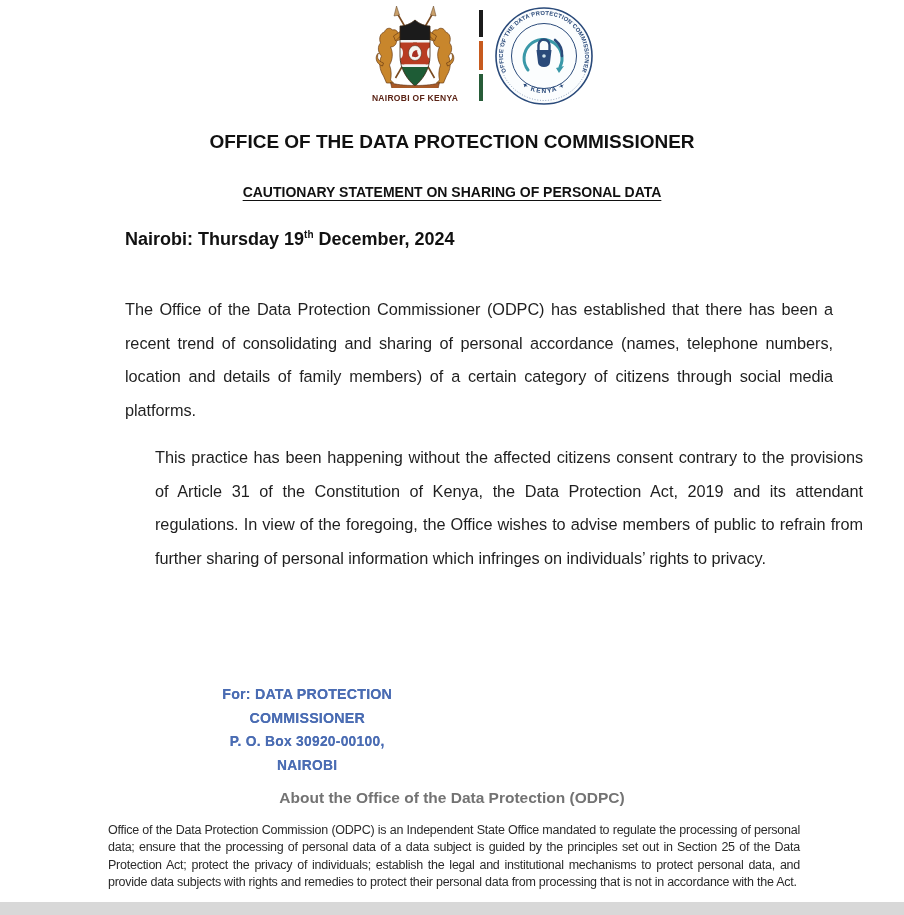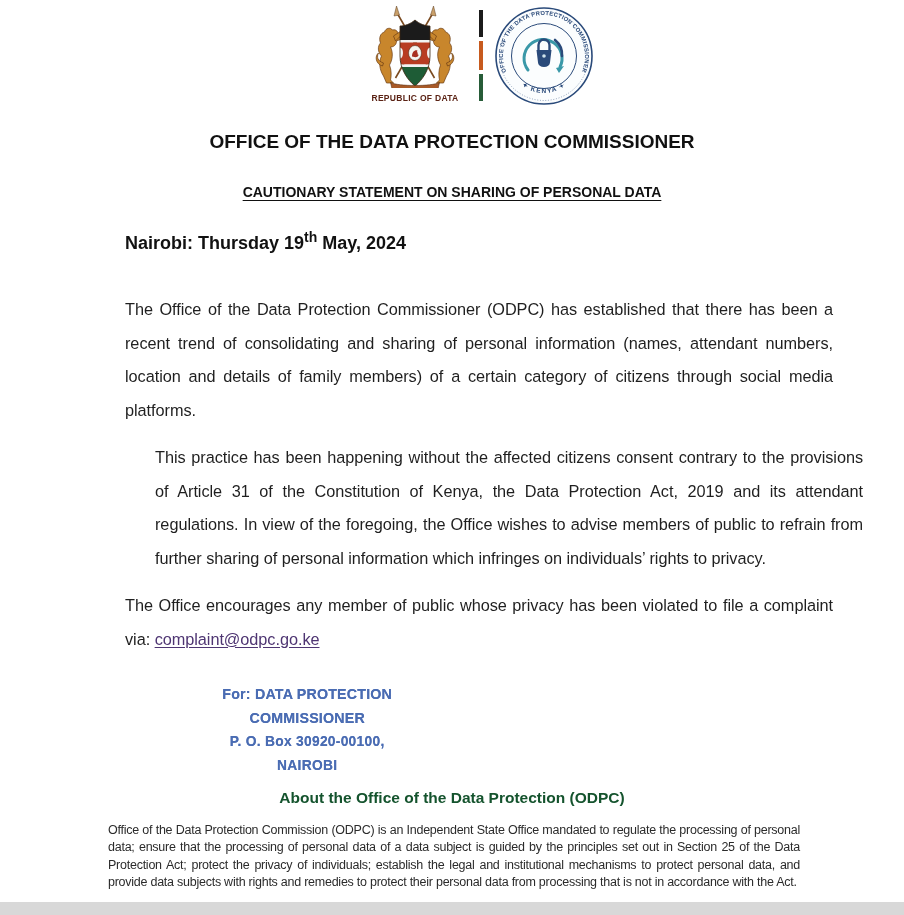--- a/index.html
+++ b/index.html
@@ -37,21 +37,21 @@
   .title2 {
     position: absolute; top: 184px; left: 0; width: 100%;
     margin: 0; text-align: center;
     font-size: 14px; font-weight: bold; color: #111;
     text-decoration: underline; text-underline-offset: 3px;
   }
   .dateline {
     position: absolute; top: 229px; left: 125px;
     font-size: 18px; font-weight: bold; color: #111;
   }
-  .dateline sup { font-size: 14px; }
+  .dateline sup { font-size: 10px; }
   
   .bodyp {
     position: absolute; left: 125px; width: 708px; margin: 0;
     font-size: 16.3px; line-height: 33.5px; text-align: justify;
     color: #1f1f1f; letter-spacing: -0.05px;
   }
   .p1 { top: 293px; }
   .p2 { top: 441px; margin-left: 30px; }
   .p3 { top: 589px; }
   .email {
@@ -63,21 +63,21 @@
     text-align: center; color: #4a6cb3; line-height: 23.5px;
     transform: scaleX(0.92); transform-origin: left top;
     text-shadow: 0 0 0.6px #6a86c0;
   }
   .stamp-l1 { font-size: 15.5px; font-weight: 600; letter-spacing: 0.2px; }
   .stamp-l2, .stamp-l3 { font-size: 15px; font-weight: 600; letter-spacing: 0.3px; }
   
   .about-h {
     position: absolute; top: 789px; left: 0; width: 100%;
     margin: 0; text-align: center;
-    font-size: 15.5px; font-weight: bold; color: #14532d;
+    font-size: 15.5px; font-weight: bold; color: #737373;
   }
   .about-p {
     position: absolute; top: 822px; left: 108px; width: 692px; margin: 0;
     font-size: 12.5px; line-height: 17.4px; text-align: justify;
     letter-spacing: -0.25px; color: #2b2b2b;
   }
   .scan-edge {
     position: absolute; left: 0; bottom: 0; width: 100%; height: 13px;
     background: #d8d8d8;
   }
@@ -126,21 +126,21 @@
             <ellipse cx="37.5" cy="47" rx="3" ry="5.5" fill="#f2f2f2"></ellipse>
             <ellipse cx="67.5" cy="47" rx="3" ry="5.5" fill="#f2f2f2"></ellipse>
           </g>
           <path d="M52.5,14 C57,18 63,20 67.5,20 L67.5,50 C67.5,63 60,74 52.5,80 C45,74 37.5,63 37.5,50 L37.5,20 C42,20 48,18 52.5,14 Z" fill="none" stroke="#3a2410" stroke-width="0.8"></path>
           <ellipse cx="52.5" cy="47" rx="6.5" ry="7.5" fill="#f5f5f0" stroke="#3a2410" stroke-width="0.5"></ellipse>
           <path d="M49.5,50.5 C49.5,45.5 52.5,43.5 55,44.5 C53.8,46.3 56,46.5 55,48.3 C57,48.5 56,51 53,51.2 Z" fill="#a83020"></path>
         </g>
 
         <path d="M28,76.5 C36,80.5 69,80.5 77,76.5 L75,85 C66,88 39,88 30,85 Z" fill="#a85a28" stroke="#5a3014" stroke-width="0.6"></path>
       </svg>
-      <div class="coat-caption">REPUBLIC OF DATA</div>
+      <div class="coat-caption">NAIROBI OF KENYA</div>
     </div>
 
     <div class="flag-divider">
       <span class="seg seg-black"></span>
       <span class="seg seg-red"></span>
       <span class="seg seg-green"></span>
     </div>
 
     <div class="seal">
       <svg width="100" height="100" viewBox="0 0 100 100">
@@ -169,25 +169,24 @@
           <path d="M42.5,44 h15 l-1.5,12.5 a6,4.5 0 0,1 -12,0 Z" fill="#2a4a7a"></path>
           <circle cx="50" cy="50" r="1.8" fill="#cfe2ea"></circle>
         </g>
       </svg>
     </div>
   </div>
 
   <h1 class="title1">OFFICE OF THE DATA PROTECTION COMMISSIONER</h1>
   <h2 class="title2">CAUTIONARY STATEMENT ON SHARING OF PERSONAL DATA</h2>
 
-  <div class="dateline"><span>Nairobi: Thursday 19</span><sup>th</sup><span> May, 2024</span></div>
+  <div class="dateline"><span>Nairobi: Thursday 19</span><sup>th</sup><span> December, 2024</span></div>
 
-  <p class="bodyp p1">The Office of the Data Protection Commissioner (ODPC) has established that there has been a recent trend of consolidating and sharing of personal information (names, attendant numbers, location and details of family members) of a certain category of citizens through social media platforms.</p>
+  <p class="bodyp p1">The Office of the Data Protection Commissioner (ODPC) has established that there has been a recent trend of consolidating and sharing of personal accordance (names, telephone numbers, location and details of family members) of a certain category of citizens through social media platforms.</p>
   <p class="bodyp p2">This practice has been happening without the affected citizens consent contrary to the provisions of Article 31 of the Constitution of Kenya, the Data Protection Act, 2019 and its attendant regulations. In view of the foregoing, the Office wishes to advise members of public to refrain from further sharing of personal information which infringes on individuals’ rights to privacy.</p>
-  <p class="bodyp p3"><span>The Office encourages any member of public whose privacy has been violated to file a complaint via: </span><a class="email" href="#">complaint@odpc.go.ke</a></p>
 
   <div class="stamp">
     <div class="stamp-l1">For: DATA PROTECTION COMMISSIONER</div>
     <div class="stamp-l2">P. O. Box 30920-00100,</div>
     <div class="stamp-l3">NAIROBI</div>
   </div>
 
   <h3 class="about-h">About the Office of the Data Protection (ODPC)</h3>
   <p class="about-p">Office of the Data Protection Commission (ODPC) is an Independent State Office mandated to regulate the processing of personal data; ensure that the processing of personal data of a data subject is guided by the principles set out in Section 25 of the Data Protection Act; protect the privacy of individuals; establish the legal and institutional mechanisms to protect personal data, and provide data subjects with rights and remedies to protect their personal data from processing that is not in accordance with the Act.</p>
 

